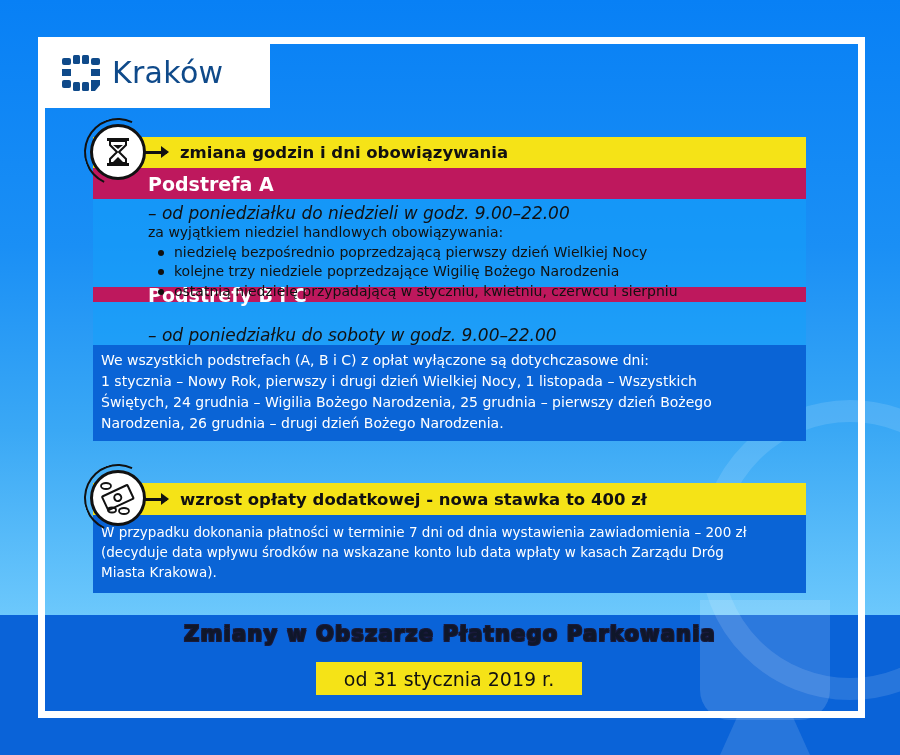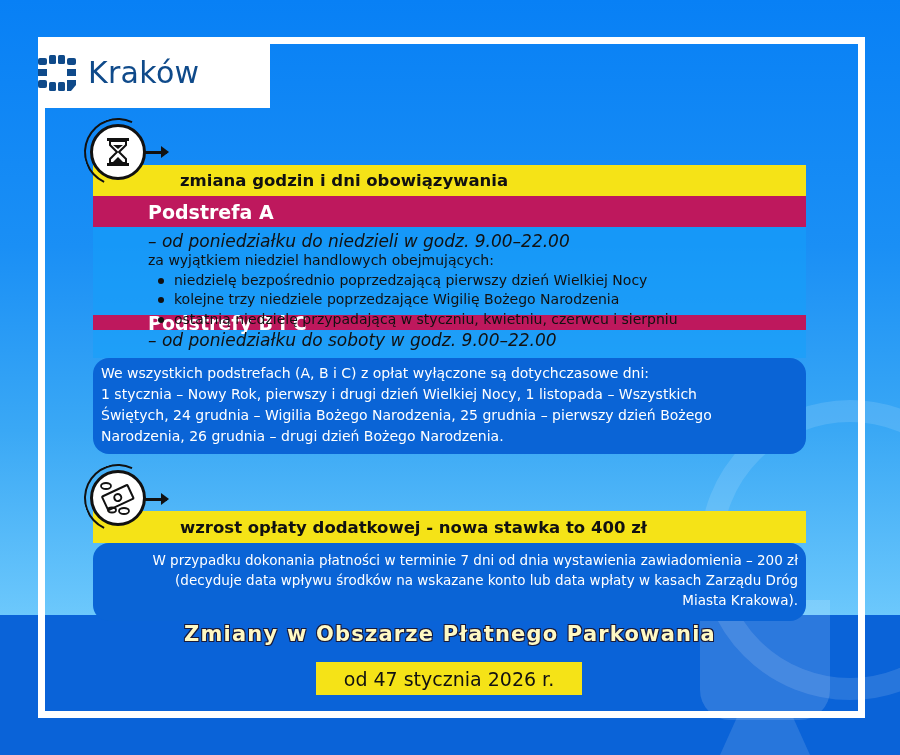--- a/index.html
+++ b/index.html
@@ -31,30 +31,30 @@
     background: rgba(255,255,255,0.12);
     clip-path: polygon(20% 0, 80% 0, 100% 100%, 0 100%);
   }
   .frame {
     position: absolute; left: 38px; top: 37px; width: 827px; height: 681px;
     border: 7px solid #ffffff;
   }
   .logo-box {
     position: absolute; left: 38px; top: 37px; width: 232px; height: 71px;
     background: #ffffff;
-    display: flex; align-items: center; 
+    display: flex; align-items: center; padding-left: 24px;
   }
   .logo-mark {
     width: 38px; height: 36px; position: relative; margin-right: 12px;
   }
   .logo-text {
     font-family: "DejaVu Sans", sans-serif;
     font-size: 30px; color: #0f4a8a; font-weight: normal; letter-spacing: 0.3px;
   }
-  .panel { position: absolute; left: 93px; width: 713px; margin-top: 28px; }
+  .panel { position: absolute; left: 93px; width: 713px; }
   .yellow-head {
     background: #f5e317; height: 31px;
     display: flex; align-items: center; padding-left: 87px;
     font-weight: bold; font-size: 16.5px; color: #111;
   }
   .band-dark {
     background: #be185d; color: #fff; font-weight: bold;
     font-size: 19px; padding-left: 55px; display: flex; align-items: center;
   }
   .light-area {
@@ -64,42 +64,41 @@
   .small-line { font-size: 14px; line-height: 19.5px; }
   ul.bullets { list-style: none; padding-left: 10px; }
   ul.bullets li { font-size: 14px; line-height: 19.5px; position: relative; padding-left: 16px; }
   ul.bullets li::before {
     content: ""; position: absolute; left: 0; top: 7px; width: 6px; height: 6px;
     background: #111; border-radius: 50%;
   }
   .info-box {
     background: #0a64d6; color: #fff; font-size: 14px; line-height: 21px;
     padding: 5px 8px;
-    border-radius: 16px;
   }
   .icon-circle {
     position: absolute; width: 56px; height: 56px; border-radius: 50%;
     background: #fff; border: 3px solid #111;
     display: flex; align-items: center; justify-content: center;
   }
   .icon-arc {
     position: absolute; width: 68px; height: 68px; border-radius: 50%;
     border: 2px solid transparent; border-left-color: #111; border-top-color: #111;
     transform: rotate(-20deg);
   }
   .arrow {
     position: absolute; width: 22px; height: 3px; background: #111;
   }
   .arrow::after {
     content: ""; position: absolute; right: -2px; top: -5px;
     border-left: 8px solid #111; border-top: 6.5px solid transparent; border-bottom: 6.5px solid transparent;
   }
   .footer-title {
     position: absolute; left: 0; width: 900px; top: 622px; text-align: center;
-    font-weight: bold; font-size: 21px; color: #fef9c3; letter-spacing: 1.2px;
+    font-weight: bold; font-size: 21px; color: #0f172a; letter-spacing: 1.2px;
     text-shadow: -1px -1px 0 #1a1a3a, 1px -1px 0 #1a1a3a, -1px 1px 0 #1a1a3a, 1px 1px 0 #1a1a3a;
   }
   .date-badge {
     position: absolute; left: 316px; top: 662px; width: 266px; height: 33px;
     background: #f5e317; display: flex; align-items: center; justify-content: center;
     font-size: 19px; color: #111;
   }
 </style>
 </head>
 <body>
@@ -130,29 +129,29 @@
     </svg>
   </span>
   <span class="logo-text">Kraków</span>
 </div>
 
 <div class="panel" style="top:137px;">
   <div class="yellow-head">zmiana godzin i dni obowiązywania</div>
   <div class="band-dark" style="height:31px;">Podstrefa A</div>
   <div class="light-area" style="height:88px; padding-top:4px;">
     <div class="italic-line">– od poniedziałku do niedzieli w godz. 9.00–22.00</div>
-    <div class="small-line">za wyjątkiem niedziel handlowych obejmujących:</div>
+    <div class="small-line">za wyjątkiem niedziel handlowych obowiązywania:</div>
     <ul class="bullets">
       <li>niedzielę bezpośrednio poprzedzającą pierwszy dzień Wielkiej Nocy</li>
       <li>kolejne trzy niedziele poprzedzające Wigilię Bożego Narodzenia</li>
       <li>ostatnią niedzielę przypadającą w styczniu, kwietniu, czerwcu i sierpniu</li>
     </ul>
   </div>
   <div class="band-dark" style="height:15px;">Podstrefy B i C</div>
-  <div class="light-area" style="height:28px; display:flex; align-items:flex-start;">
+  <div class="light-area" style="height:43px; display:flex; align-items:flex-end;">
     <div class="italic-line">– od poniedziałku do soboty w godz. 9.00–22.00</div>
   </div>
   <div class="info-box" style="height:96px;">
     <div>We wszystkich podstrefach (A, B i C) z opłat wyłączone są dotychczasowe dni:</div>
     <div>1 stycznia – Nowy Rok, pierwszy i drugi dzień Wielkiej Nocy, 1 listopada – Wszystkich</div>
     <div>Świętych, 24 grudnia – Wigilia Bożego Narodzenia, 25 grudnia – pierwszy dzień Bożego</div>
     <div>Narodzenia, 26 grudnia – drugi dzień Bożego Narodzenia.</div>
   </div>
 </div>
 
@@ -163,21 +162,21 @@
     <rect x="2" y="26" width="22" height="3" fill="#111"></rect>
     <path d="M5 4 L21 4 L21 8 L14 15 L21 22 L21 26 L5 26 L5 22 L12 15 L5 8 Z" fill="none" stroke="#111" stroke-width="2"></path>
     <path d="M8 8 L18 8 L13 12 Z" fill="#111"></path>
     <path d="M8 25 L18 25 L13 20 Z" fill="#111"></path>
   </svg>
 </div>
 <div class="arrow" style="left:145px; top:151px;"></div>
 
 <div class="panel" style="top:483px;">
   <div class="yellow-head" style="height:32px;">wzrost opłaty dodatkowej - nowa stawka to 400 zł</div>
-  <div class="info-box" style="height:78px; font-size:13.5px; line-height:20px; padding-top:7px;text-align:right;">
+  <div class="info-box" style="height:78px; font-size:13.5px; line-height:20px; padding-top:7px;">
     <div>W przypadku dokonania płatności w terminie 7 dni od dnia wystawienia zawiadomienia – 200 zł</div>
     <div>(decyduje data wpływu środków na wskazane konto lub data wpłaty w kasach Zarządu Dróg</div>
     <div>Miasta Krakowa).</div>
   </div>
 </div>
 
 <div class="icon-arc" style="left:84px; top:464px;"></div>
 <div class="icon-circle" style="left:90px; top:470px;">
   <svg width="40" height="36" viewBox="0 0 40 36">
     <g transform="rotate(-25 20 18)" fill="none" stroke="#111" stroke-width="2">
@@ -185,13 +184,13 @@
       <circle cx="20" cy="17.5" r="3.5"></circle>
     </g>
     <ellipse cx="8" cy="6" rx="5" ry="3" fill="none" stroke="#111" stroke-width="1.8"></ellipse>
     <ellipse cx="14" cy="30" rx="4" ry="2.5" fill="none" stroke="#111" stroke-width="1.8"></ellipse>
     <ellipse cx="26" cy="31" rx="5" ry="3" fill="none" stroke="#111" stroke-width="1.8"></ellipse>
   </svg>
 </div>
 <div class="arrow" style="left:145px; top:498px;"></div>
 
 <div class="footer-title">Zmiany w Obszarze Płatnego Parkowania</div>
-<div class="date-badge">od 47 stycznia 2026 r.</div>
+<div class="date-badge">od 31 stycznia 2019 r.</div>
 
 </body></html>

